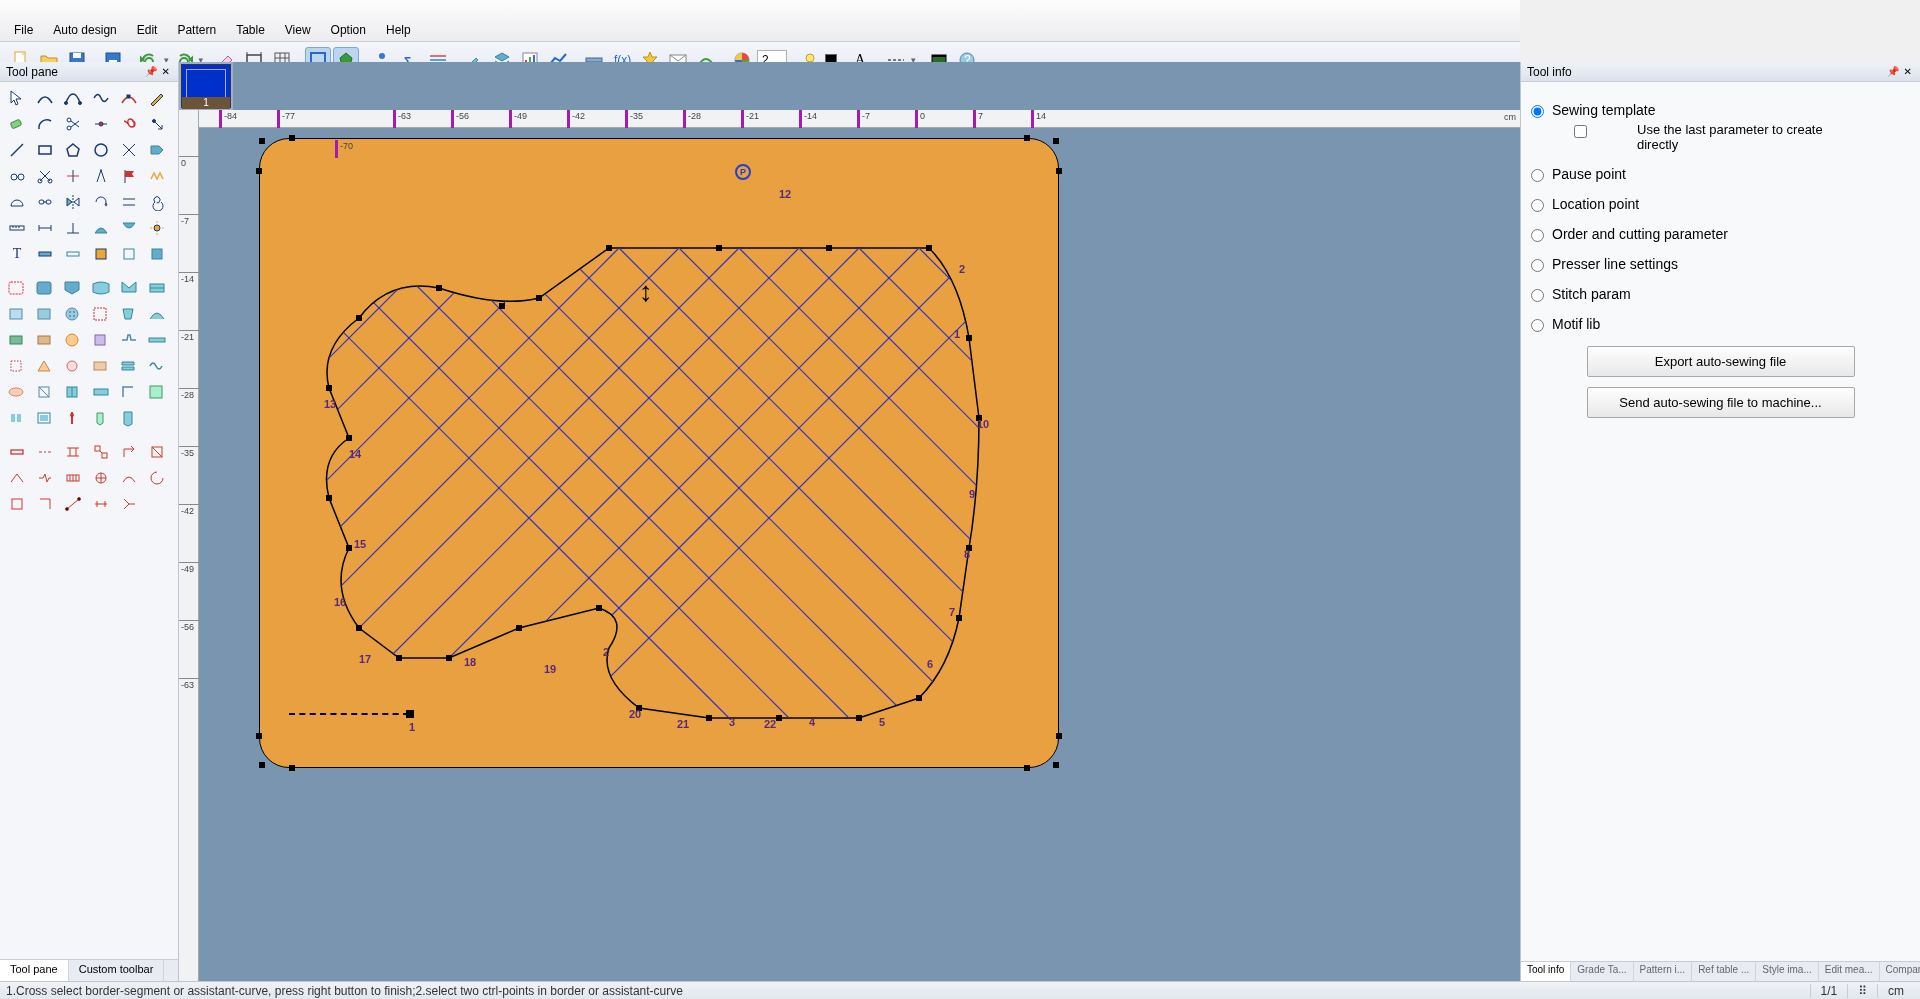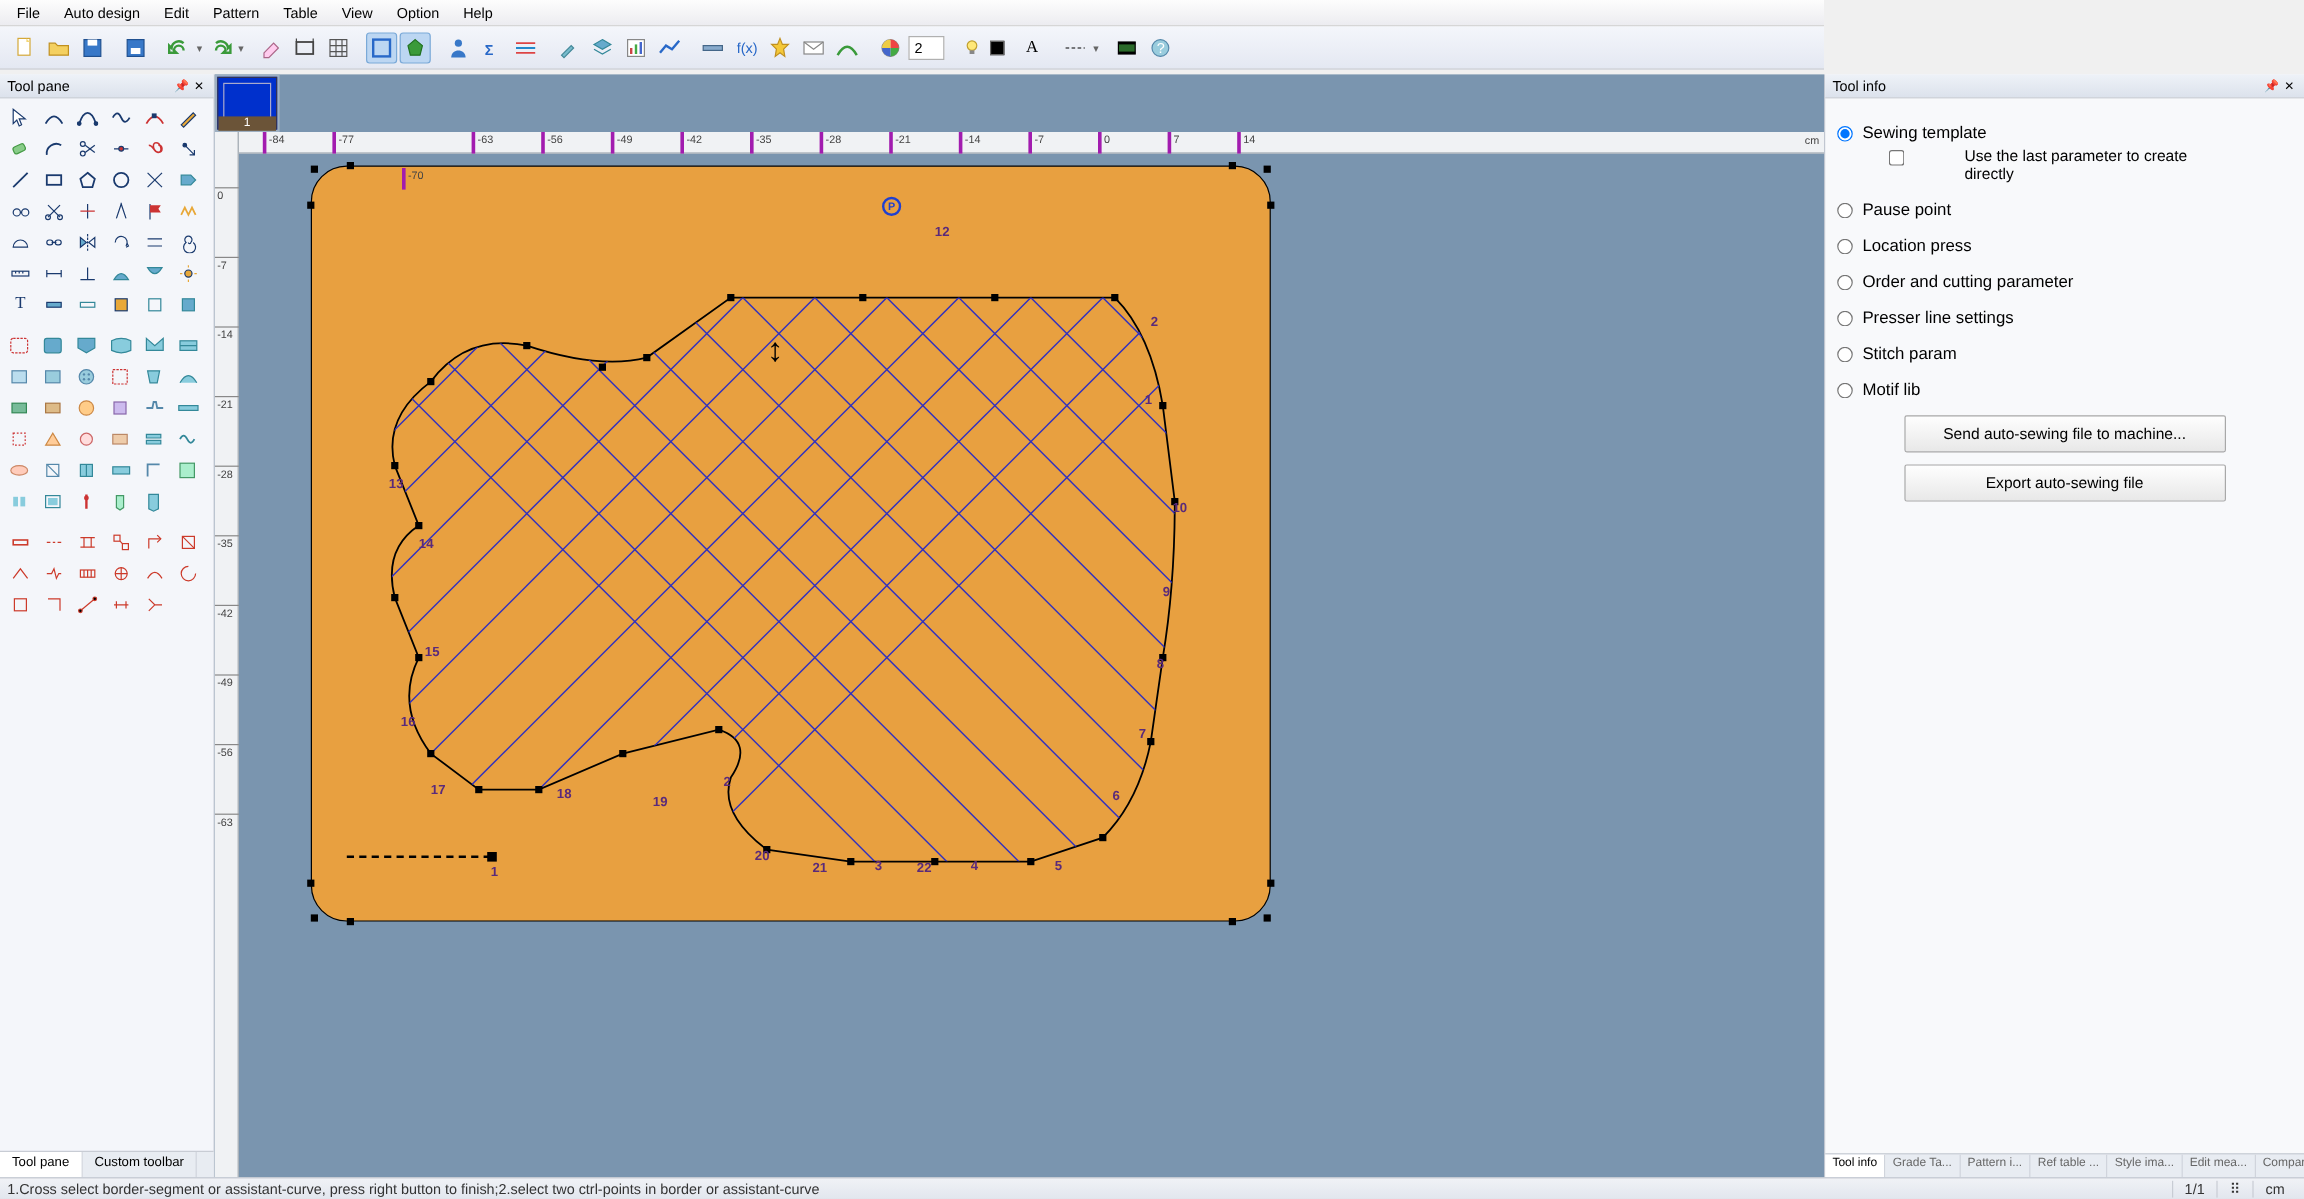--- a/index.html
+++ b/index.html
@@ -1,18 +1,18 @@
 <!DOCTYPE html>
 <html><head>
 <meta charset="utf-8">
 <style>
 * { margin: 0; padding: 0; box-sizing: border-box; font-family: Tahoma, Arial, sans-serif; font-size: 12px; }
 body { background: #f0f0f0; overflow: hidden; width: 1520px; height: 792px; }
 
-.menubar { height: 22px; background: linear-gradient(#fdfdfd, #ececf0); border-bottom: 1px solid #d0d0d0; display: flex; align-items: center; padding: 0 4px; }
+.menubar { height: 42px; background: linear-gradient(#fdfdfd, #ececf0); border-bottom: 1px solid #d0d0d0; display: flex; align-items: flex-end; padding: 0 4px; }
 .menubar .item { padding: 4px 10px; cursor: default; }
 
 .toolbar { height: 36px; background: linear-gradient(#f4f6fb, #e4e8f2); border-bottom: 1px solid #c8ccd4; display: flex; align-items: center; padding: 0 8px; gap: 2px; }
 .tb-btn { width: 26px; height: 26px; display: flex; align-items: center; justify-content: center; border-radius: 3px; }
 .tb-btn.active { background: #bcd6f2; border: 1px solid #7aa9d8; }
 .tb-sep { width: 6px; }
 .tb-input { width: 30px; height: 20px; border: 1px solid #b0b0b0; padding: 0 4px; background: #fff; }
 
 .workspace { position: absolute; top: 62px; bottom: 18px; left: 0; right: 0; display: flex; }
 
@@ -1075,41 +1075,41 @@
             <label>Use the last parameter to create directly</label>
           </div>
         </div>
       </div>
       <div class="radio-row">
           <input type="radio" name="ti" style="">
           <label>Pause point</label>
         </div>
       <div class="radio-row">
           <input type="radio" name="ti" style="">
-          <label>Location press</label>
+          <label>Location point</label>
         </div>
       <div class="radio-row">
           <input type="radio" name="ti" style="">
           <label>Order and cutting parameter</label>
         </div>
       <div class="radio-row">
           <input type="radio" name="ti" style="">
           <label>Presser line settings</label>
         </div>
       <div class="radio-row">
           <input type="radio" name="ti" style="">
           <label>Stitch param</label>
         </div>
       <div class="radio-row">
           <input type="radio" name="ti" style="">
           <label>Motif lib</label>
         </div>
 
+      <div class="btn">Export auto-sewing file</div>
       <div class="btn">Send auto-sewing file to machine...</div>
-      <div class="btn">Export auto-sewing file</div>
     </div>
     <div class="right-tabs">
       <div class="tab active">Tool info</div>
       <div class="tab">Grade Ta...</div>
       <div class="tab">Pattern i...</div>
       <div class="tab">Ref table ...</div>
       <div class="tab">Style ima...</div>
       <div class="tab">Edit mea...</div>
       <div class="tab">Compare...</div>
     </div>

